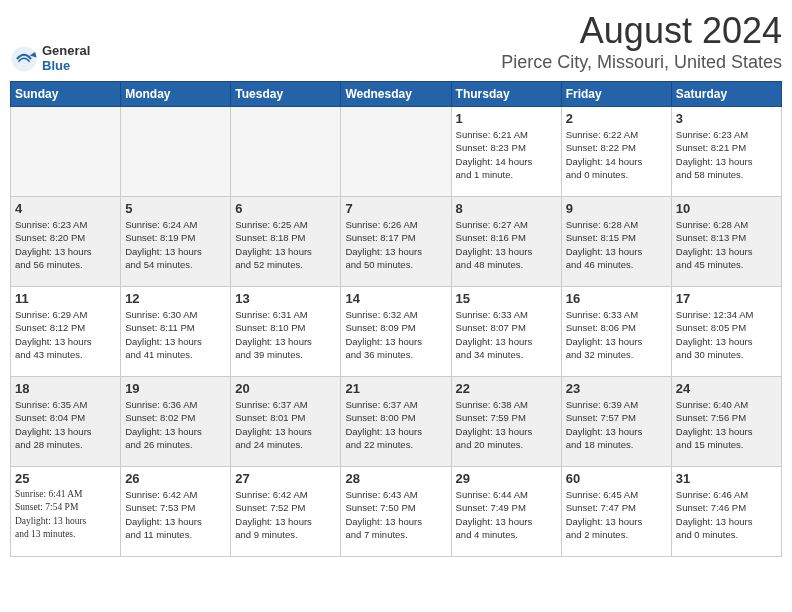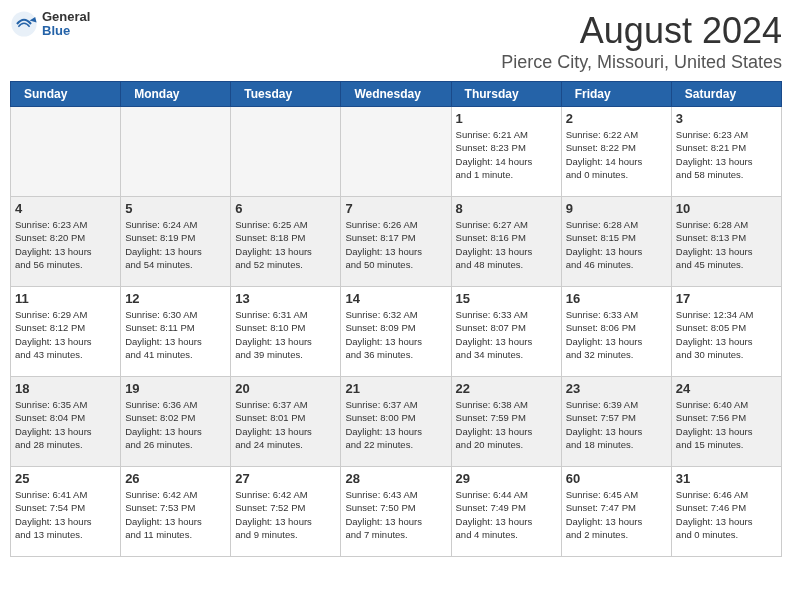--- a/index.html
+++ b/index.html
@@ -6,21 +6,21 @@
     body {
       font-family: Arial, sans-serif;
       background: #fff;
       width: 792px;
       min-height: 612px;
       padding: 10px;
     }
     .header {
       display: flex;
       justify-content: space-between;
-      align-items: flex-start;
+      align-items: flex-end;
       margin-bottom: 8px;
     }
     .logo {
       display: flex;
       align-items: center;
     }
     .logo-text {
       display: flex;
       flex-direction: column;
       font-size: 13px;
@@ -49,21 +49,21 @@
     .calendar {
       width: 100%;
       border-collapse: collapse;
       table-layout: fixed;
     }
     .calendar th {
       background: #2563a8;
       color: #fff;
       font-size: 12px;
       font-weight: bold;
-      padding: 5px 13px;
+      padding: 5px 4px;
       border: 1px solid #1a4a8a;
       text-align: left;
     }
     .calendar td {
       border: 1px solid #ccc;
       vertical-align: top;
       padding: 4px;
       background: #fff;
       height: 90px;
     }
@@ -297,21 +297,21 @@
           <span class="day-number">24</span>
           <div class="day-info" style="white-space: pre-line;">Sunrise: 6:40 AM
 Sunset: 7:56 PM
 Daylight: 13 hours
 and 15 minutes.</div>
         </td>
       </tr>
       <tr>
         <td>
           <span class="day-number">25</span>
-          <div class="day-info" style="white-space: pre-line;">Sunrise: 6:41 AM
+          <div class="day-info" style="white-space: pre-line; font-family: Liberation Serif, serif;">Sunrise: 6:41 AM
 Sunset: 7:54 PM
 Daylight: 13 hours
 and 13 minutes.</div>
         </td>
         <td>
           <span class="day-number">26</span>
           <div class="day-info" style="white-space: pre-line;">Sunrise: 6:42 AM
 Sunset: 7:53 PM
 Daylight: 13 hours
 and 11 minutes.</div>

